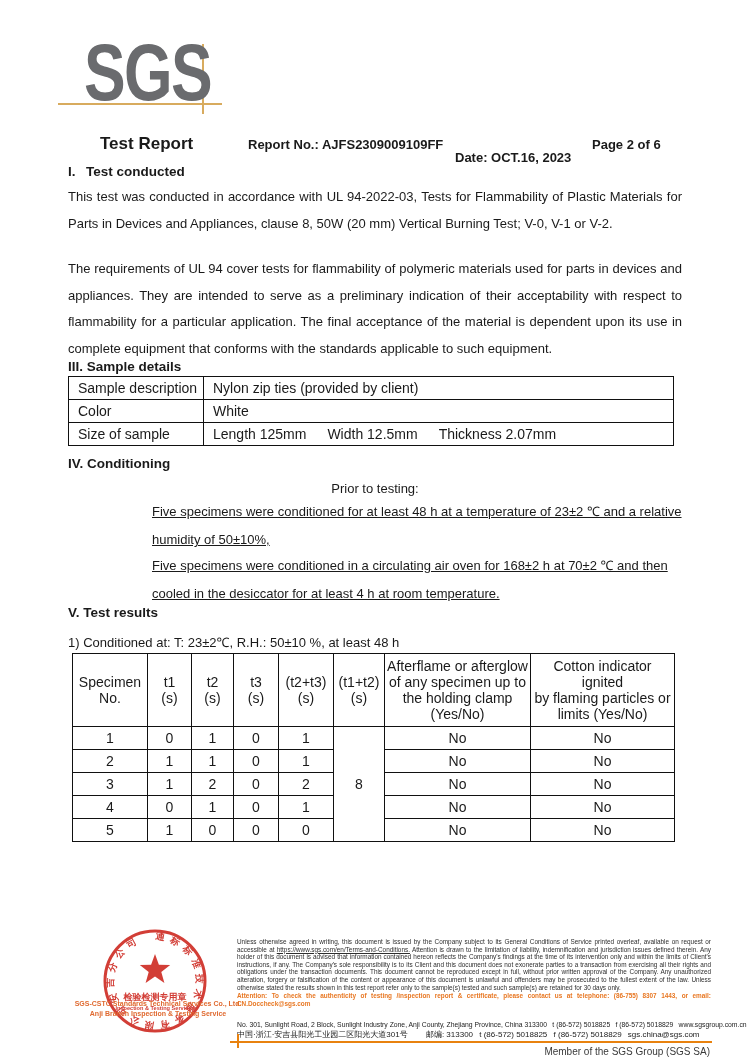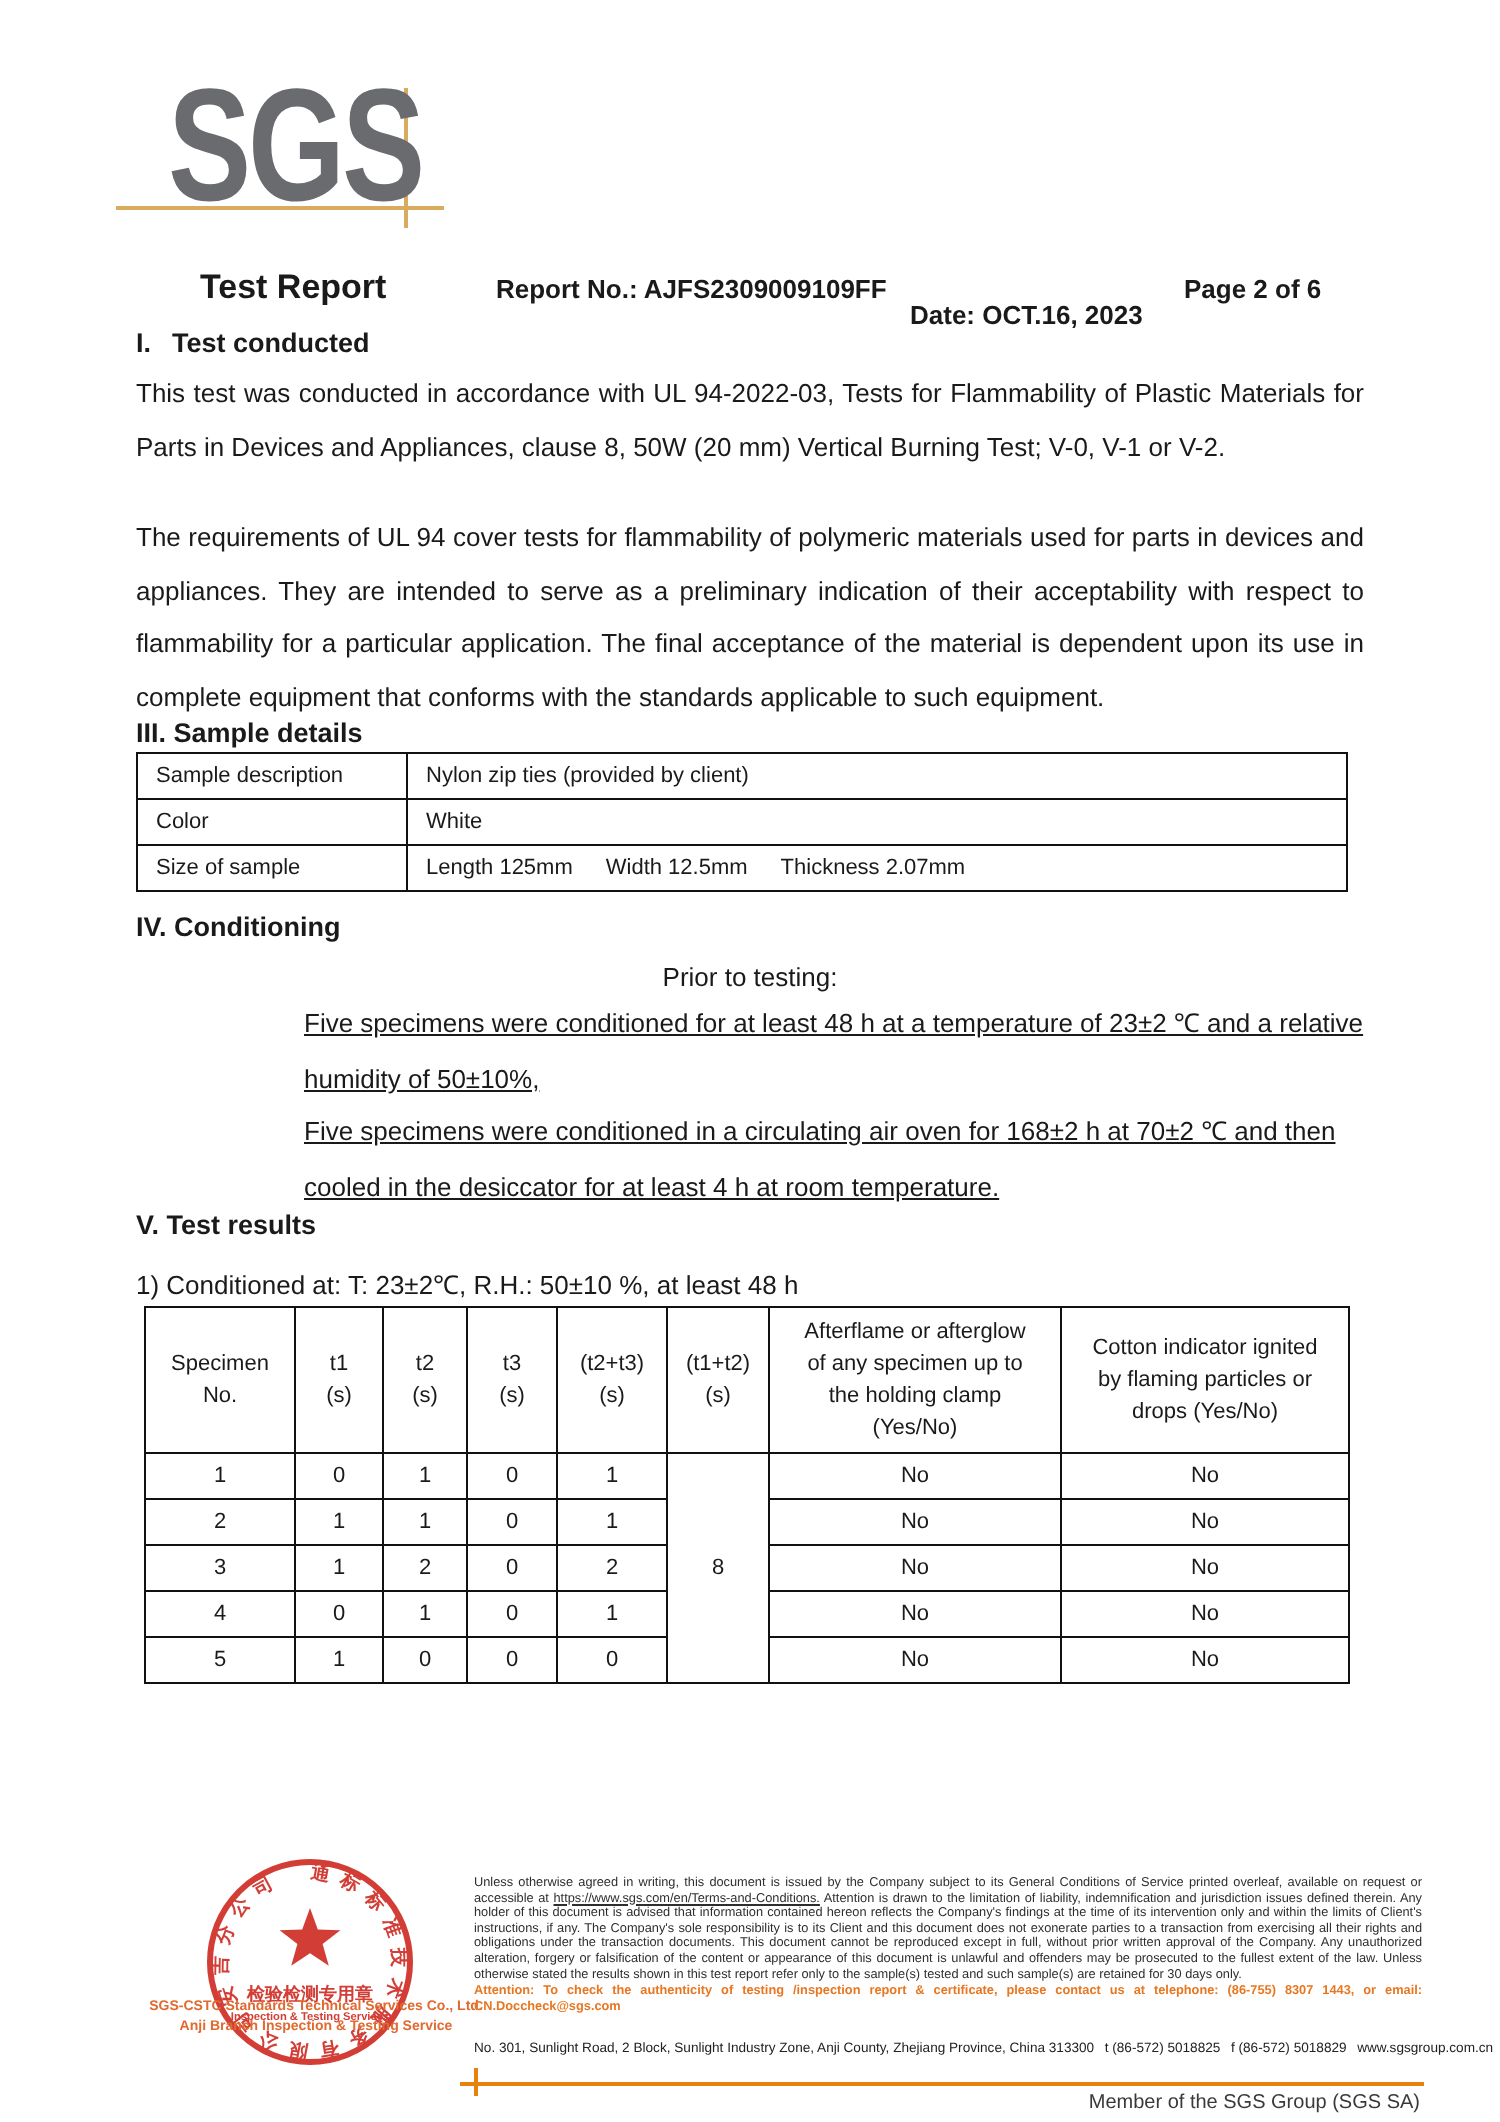--- a/index.html
+++ b/index.html
@@ -23,21 +23,21 @@
   .headline .date { position:absolute; left:387px; top:16px; font-size:13px; font-weight:bold; }
   .headline .pg   { position:absolute; left:524px; top:3px; font-size:13px; font-weight:bold; }
   
   .blk { position:absolute; left:68px; width:614px; }
   .h { font-size:13.5px; font-weight:bold; }
   .p { font-size:13px; line-height:26.5px; text-align:justify; }
   .p-first { line-height:27px; }
   .indent { margin-left:84px; font-size:13px; line-height:28px; text-align:left;text-decoration:underline; }
   
   table { border-collapse:collapse; table-layout:fixed; background:#fff; }
-  th, td { border:1.5px solid #111; font-size:11px; }
+  th, td { border:1.5px solid #111; font-size:14px; }
   table.sample { width:606px; }
   table.sample td { height:23px; padding:2px 4px 2px 9px; text-align:left; vertical-align:middle; }
   table.results { width:602px; }
   table.results th { white-space:pre-line; font-weight:normal; padding:4px 2px; height:56px; vertical-align:middle; text-align:center; line-height:16px; }
   table.results td { height:23px; text-align:center; vertical-align:middle; }
   
   .fineprint{
     position:absolute; left:237px; top:938px; width:474px;
     font-size:6.4px; line-height:7.6px; color:#2e2e2e; text-align:justify;
   }
@@ -139,21 +139,21 @@
             <th>(t2+t3)
 (s)</th>
             <th>(t1+t2)
 (s)</th>
             <th>Afterflame or afterglow
 of any specimen up to
 the holding clamp
 (Yes/No)</th>
             <th>Cotton indicator ignited
 by flaming particles or
-drops (Yes/No)</th>
+limits (Yes/No)</th>
           </tr>
         </thead>
       <tbody id="results-body">
           <tr>
             <td>1</td>
             <td>0</td>
             <td>1</td>
             <td>0</td>
             <td>1</td>
             <td rowspan="5">8</td>
@@ -217,18 +217,19 @@
     <div>Anji Branch Inspection &amp; Testing Service</div>
   </div>
 
   <div class="fineprint">
     <span>Unless otherwise agreed in writing, this document is issued by the Company subject to its General Conditions of Service printed overleaf, available on request or accessible at </span><span class="tc-link">https://www.sgs.com/en/Terms-and-Conditions.</span><span> Attention is drawn to the limitation of liability, indemnification and jurisdiction issues defined therein. Any holder of this document is advised that information contained hereon reflects the Company's findings at the time of its intervention only and within the limits of Client's instructions, if any. The Company's sole responsibility is to its Client and this document does not exonerate parties to a transaction from exercising all their rights and obligations under the transaction documents. This document cannot be reproduced except in full, without prior written approval of the Company. Any unauthorized alteration, forgery or falsification of the content or appearance of this document is unlawful and offenders may be prosecuted to the fullest extent of the law. Unless otherwise stated the results shown in this test report refer only to the sample(s) tested and such sample(s) are retained for 30 days only.</span>
     <div class="attention">Attention: To check the authenticity of testing /inspection report &amp; certificate, please contact us at telephone: (86-755) 8307 1443, or email: CN.Doccheck@sgs.com</div>
   </div>
 
   <div class="addr">
     <div class="addr-en">No. 301, Sunlight Road, 2 Block, Sunlight Industry Zone, Anji County, Zhejiang Province, China 313300  t (86-572) 5018825  f (86-572) 5018829  www.sgsgroup.com.cn</div>
+    <div class="addr-cn">中国·浙江·安吉县阳光工业园二区阳光大道301号   邮编: 313300  t (86-572) 5018825  f (86-572) 5018829  sgs.china@sgs.com</div>
   </div>
   <div class="footer-rule"></div>
   <div class="footer-tick"></div>
   <div class="member">Member of the SGS Group (SGS SA)</div>
 
 </div>
 
 </body></html>

